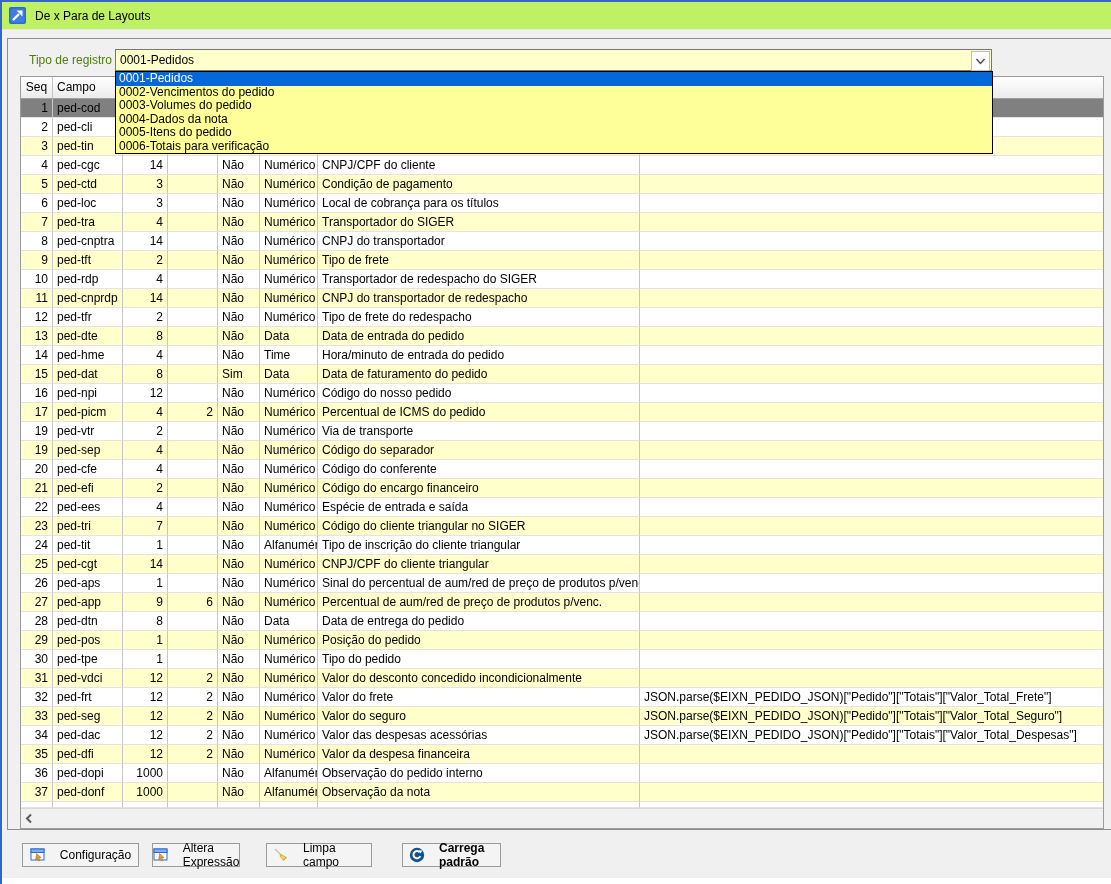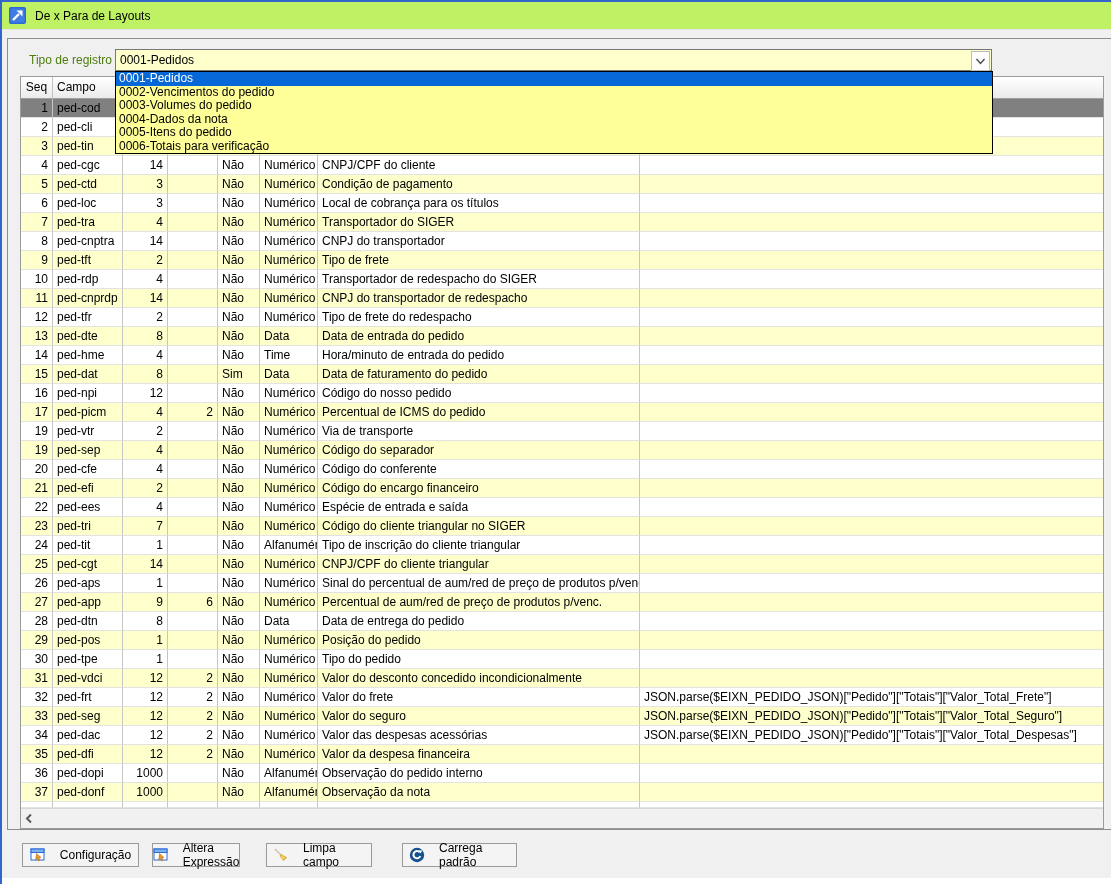--- a/index.html
+++ b/index.html
@@ -51,21 +51,21 @@
   .hscroll{height:19px; background:#f1f1f1; border-top:1px solid #d8d8d8; display:flex; align-items:center;}
   .sbtn{width:17px; height:19px; display:flex; align-items:center; justify-content:center;}
   
   .btn{position:absolute; top:841px; height:24px; background:#f4f4f4; border:1px solid #9a9a9a;
        box-sizing:border-box; display:flex; align-items:center; justify-content:center; gap:14px;
        font-size:12px; color:#000; padding:0 6px;}
   .btn svg{flex:0 0 auto;}
   #btn-config{left:20px; width:117px;}
   #btn-altera{left:150px; width:88px;}
   #btn-limpa{left:264px; width:106px;}
-  #btn-carrega{left:400px; width:115px;}
+  #btn-carrega{left:400px; width:99px;font-weight:bold;}
   .bottomstrip{position:absolute; left:0; top:876px; width:1109px; height:8px; background:#ffffff;}
 </style>
 </head>
 <body>
 
 <div id="window">
 
   <div class="titlebar">
     <svg class="appicon" viewBox="0 0 17 17">
       <rect x="0" y="0" width="17" height="17" rx="2" fill="#2a6bd8"></rect>

